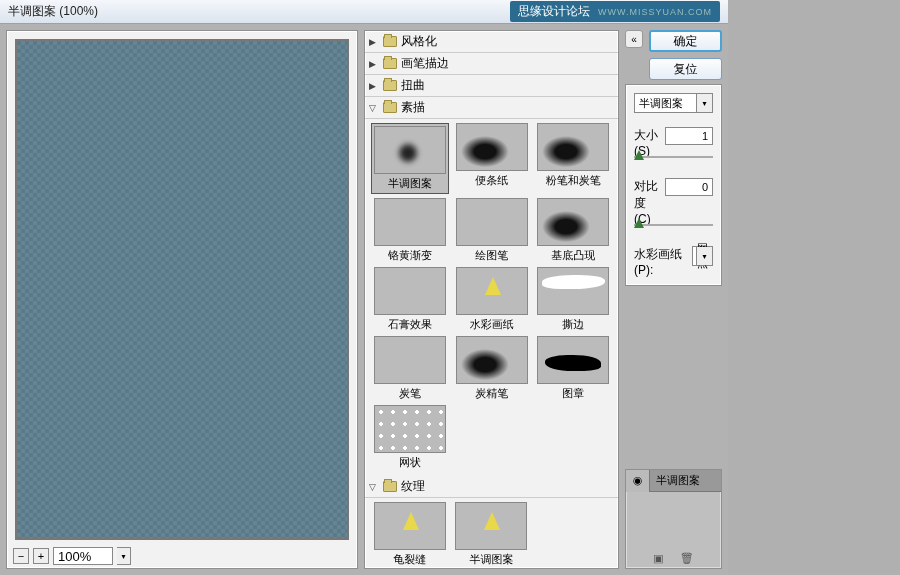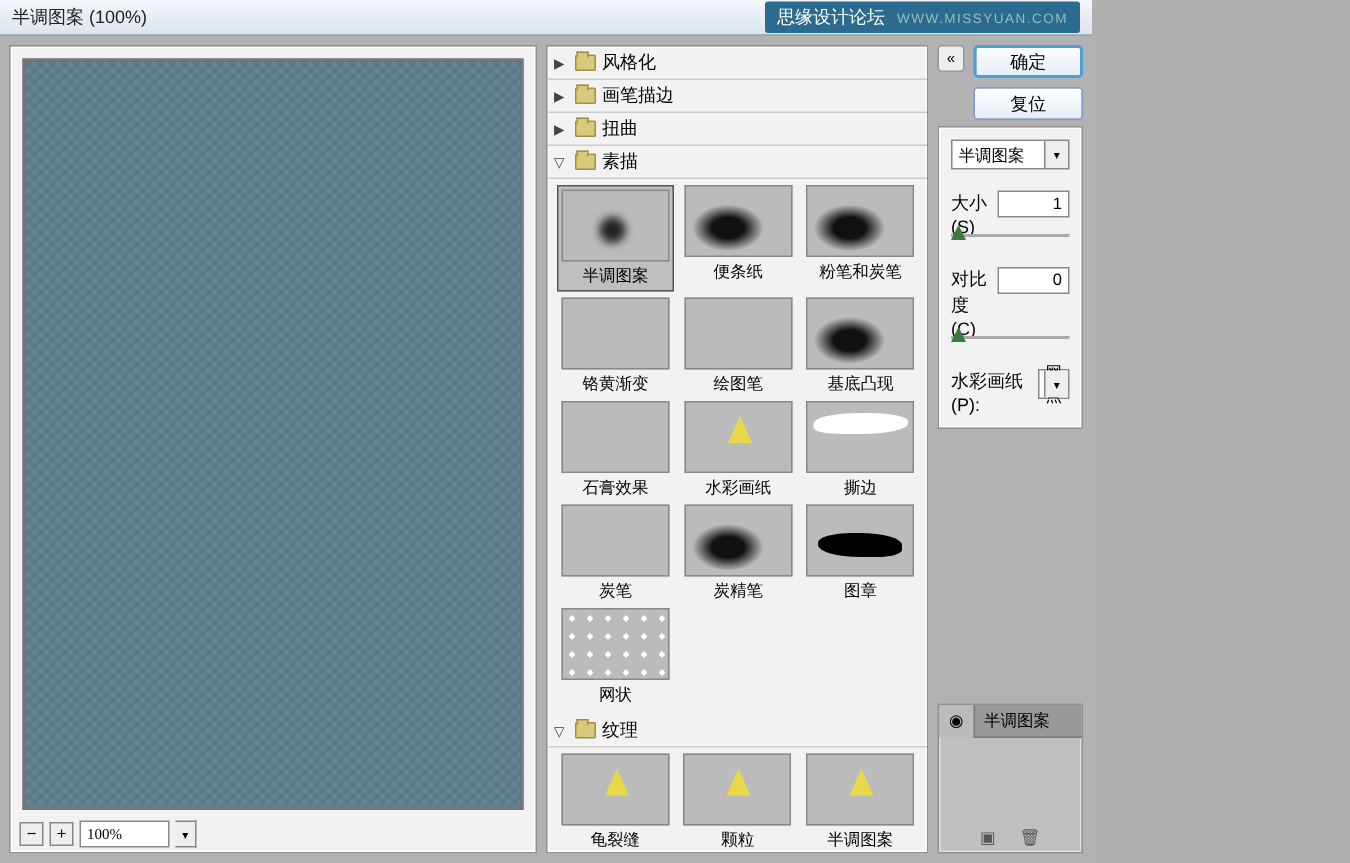--- a/index.html
+++ b/index.html
@@ -8,21 +8,21 @@
 .titlebar { height: 24px; background: linear-gradient(#f4f7fb,#dbe4ee); display: flex; align-items: center; padding: 0 8px; font-size: 12px; color: #222; border-bottom: 1px solid #8aa; }
 .titlebar .right { margin-left: auto; display: flex; align-items: center; gap: 8px; color: #fff; background:#2a6b8f; padding:2px 8px; border-radius:2px; }
 .titlebar .url { font-size: 9px; color: #9bb; letter-spacing: 1px; }
 .body { display: flex; height: calc(575px - 24px); background: #b2b2b2; padding: 6px; gap: 6px; }
 .panel { background: #f2f2f2; border: 1px solid #8f8f8f; box-shadow: inset 0 0 0 1px #fff; }
 .preview-pane { width: 352px; display: flex; flex-direction: column; }
 .preview-canvas { flex: 1; margin: 8px 8px 4px 8px; border: 2px solid #777; background: repeating-conic-gradient(#6d8a99 0 25%, #5c7988 0 50%) 0 0/8px 8px; background-color:#557; position:relative; }
 .preview-canvas::after { content:""; position:absolute; inset:0; background:#577b8b; opacity:.35; }
 .preview-footer { height: 24px; display:flex; align-items:center; padding:0 6px; gap:4px; font-size:11px; }
 .zoom-btn { width:16px; height:16px; border:1px solid #888; background:#eee; display:flex; align-items:center; justify-content:center; font-size:11px; }
-.zoom-field { width:60px; height:18px; border:1px solid #888; background:#fff; font-size:10px; padding:4px 4px;font-family:Liberation Serif, serif; }
+.zoom-field { width:60px; height:18px; border:1px solid #888; background:#fff; font-size:13px; padding:4px 4px; }
 .zoom-drop { width:14px; height:18px; border:1px solid #888; border-left:none; background:#eee; display:flex; align-items:center; justify-content:center; font-size:8px; }
 .gallery-pane { width: 255px; display:flex; flex-direction:column; overflow:hidden; }
 .cat-row { display:flex; align-items:center; height:22px; padding:0 4px; gap:4px; font-size:12px; border-bottom:1px solid #ccc; }
 .tri { font-size:9px; color:#444; width:10px; }
 .folder-icon { width:14px; height:11px; background:#d9c97a; border:1px solid #a08f40; border-radius:1px; position:relative; }
 .folder-icon::before { content:""; position:absolute; top:-3px; left:0; width:6px; height:3px; background:#d9c97a; border:1px solid #a08f40; border-bottom:none; }
 .thumbs { display:grid; grid-template-columns: repeat(3, 1fr); gap:4px; padding:4px 6px 6px 6px; }
 .thumb { display:flex; flex-direction:column; align-items:center; }
 .thumb .img { width:72px; height:48px; border:1px solid #888; background:#bbb; position:relative; overflow:hidden; }
 .thumb.selected { background:#bfbfbf; border:1px solid #555; padding:2px; }
@@ -173,24 +173,20 @@
             <span class="folder-icon"></span>
             <span>纹理</span>
           </div>
         <div class="thumbs">
           <div class="thumb">
               <div class="img boat"></div>
               <span class="label">龟裂缝</span>
             </div>
           <div class="thumb">
               <div class="img boat"></div>
-              <span class="label">颗粒</span>
-            </div>
-          <div class="thumb">
-              <div class="img boat"></div>
               <span class="label">半调图案</span>
             </div>
         </div>
       </div>
     </div>
 
     <div class="right-col">
       <div style="display:flex; gap:6px;">
         <div class="collapse-btn">«</div>
         <div style="flex:1; display:flex; flex-direction:column; gap:6px;">

